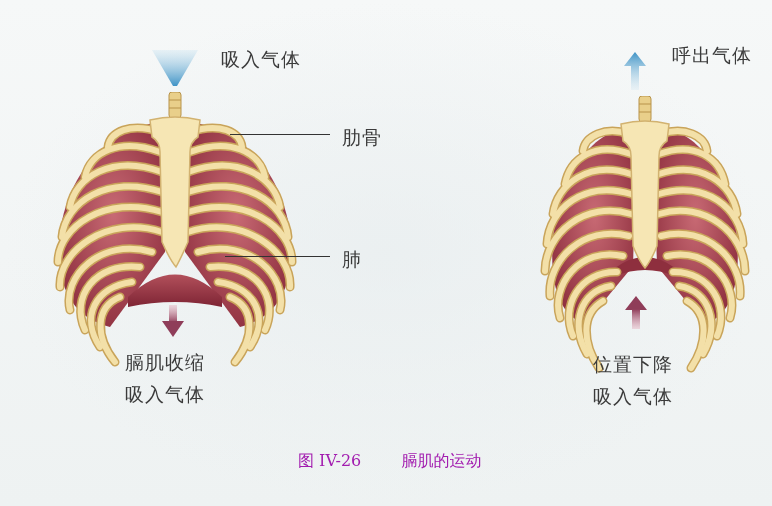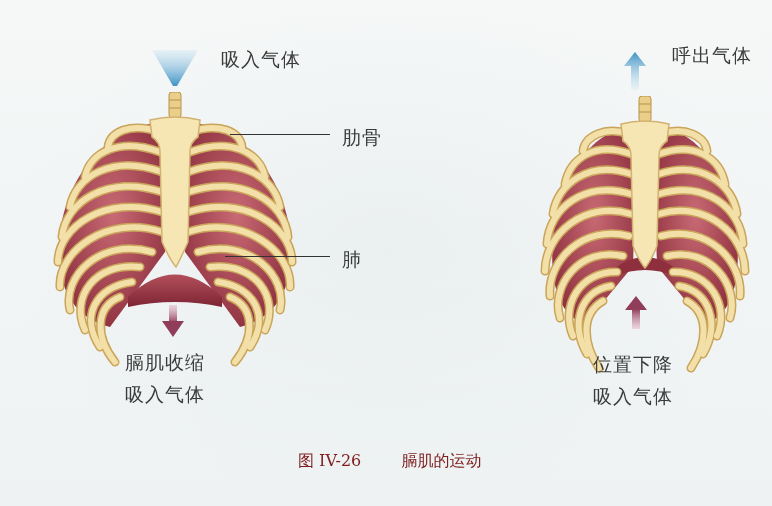--- a/index.html
+++ b/index.html
@@ -11,21 +11,21 @@
   }
   .bg-faint {
     position:absolute; inset:0;
     background:
       radial-gradient(ellipse at 50% 50%, rgba(230,236,238,0.6), rgba(244,246,246,0) 70%),
       linear-gradient(#f6f8f8,#eef2f2);
   }
   .label { position:absolute; font-size:19px; letter-spacing:1px; color:#3b3b3b; white-space:nowrap; }
   .leader { position:absolute; height:1px; background:#333; }
   svg.cage { position:absolute; }
-  .caption { position:absolute; left:298px; top:451px; font-size:16px; color:#7f1d1d; white-space:nowrap; }
+  .caption { position:absolute; left:298px; top:451px; font-size:16px; color:#a21caf; white-space:nowrap; }
   .caption span { display:inline-block; }
 </style>
 </head>
 <body>
 
 <div class="bg-faint"></div>
 
 <div>
 
   <svg style="position:absolute;left:148px;top:46px" width="54" height="48">

